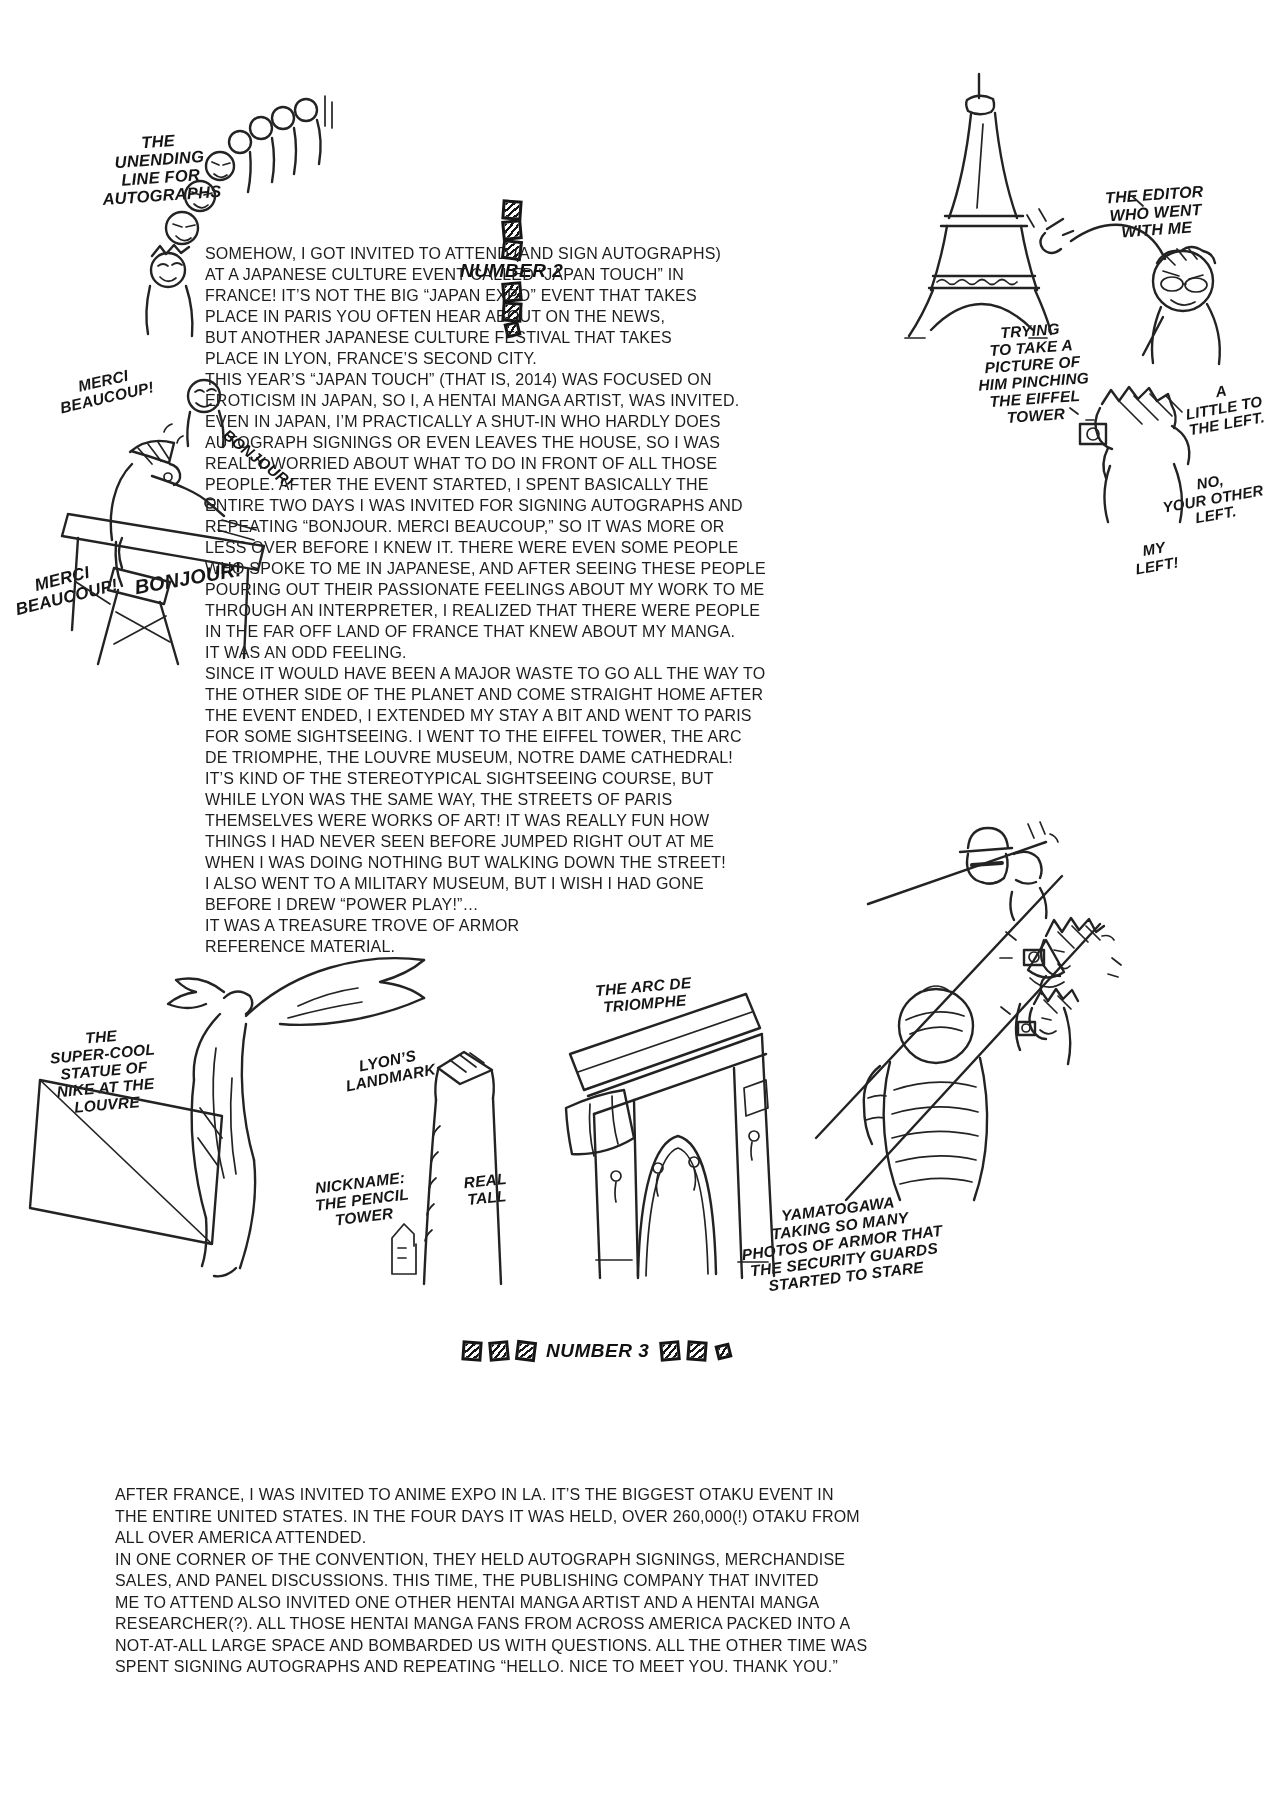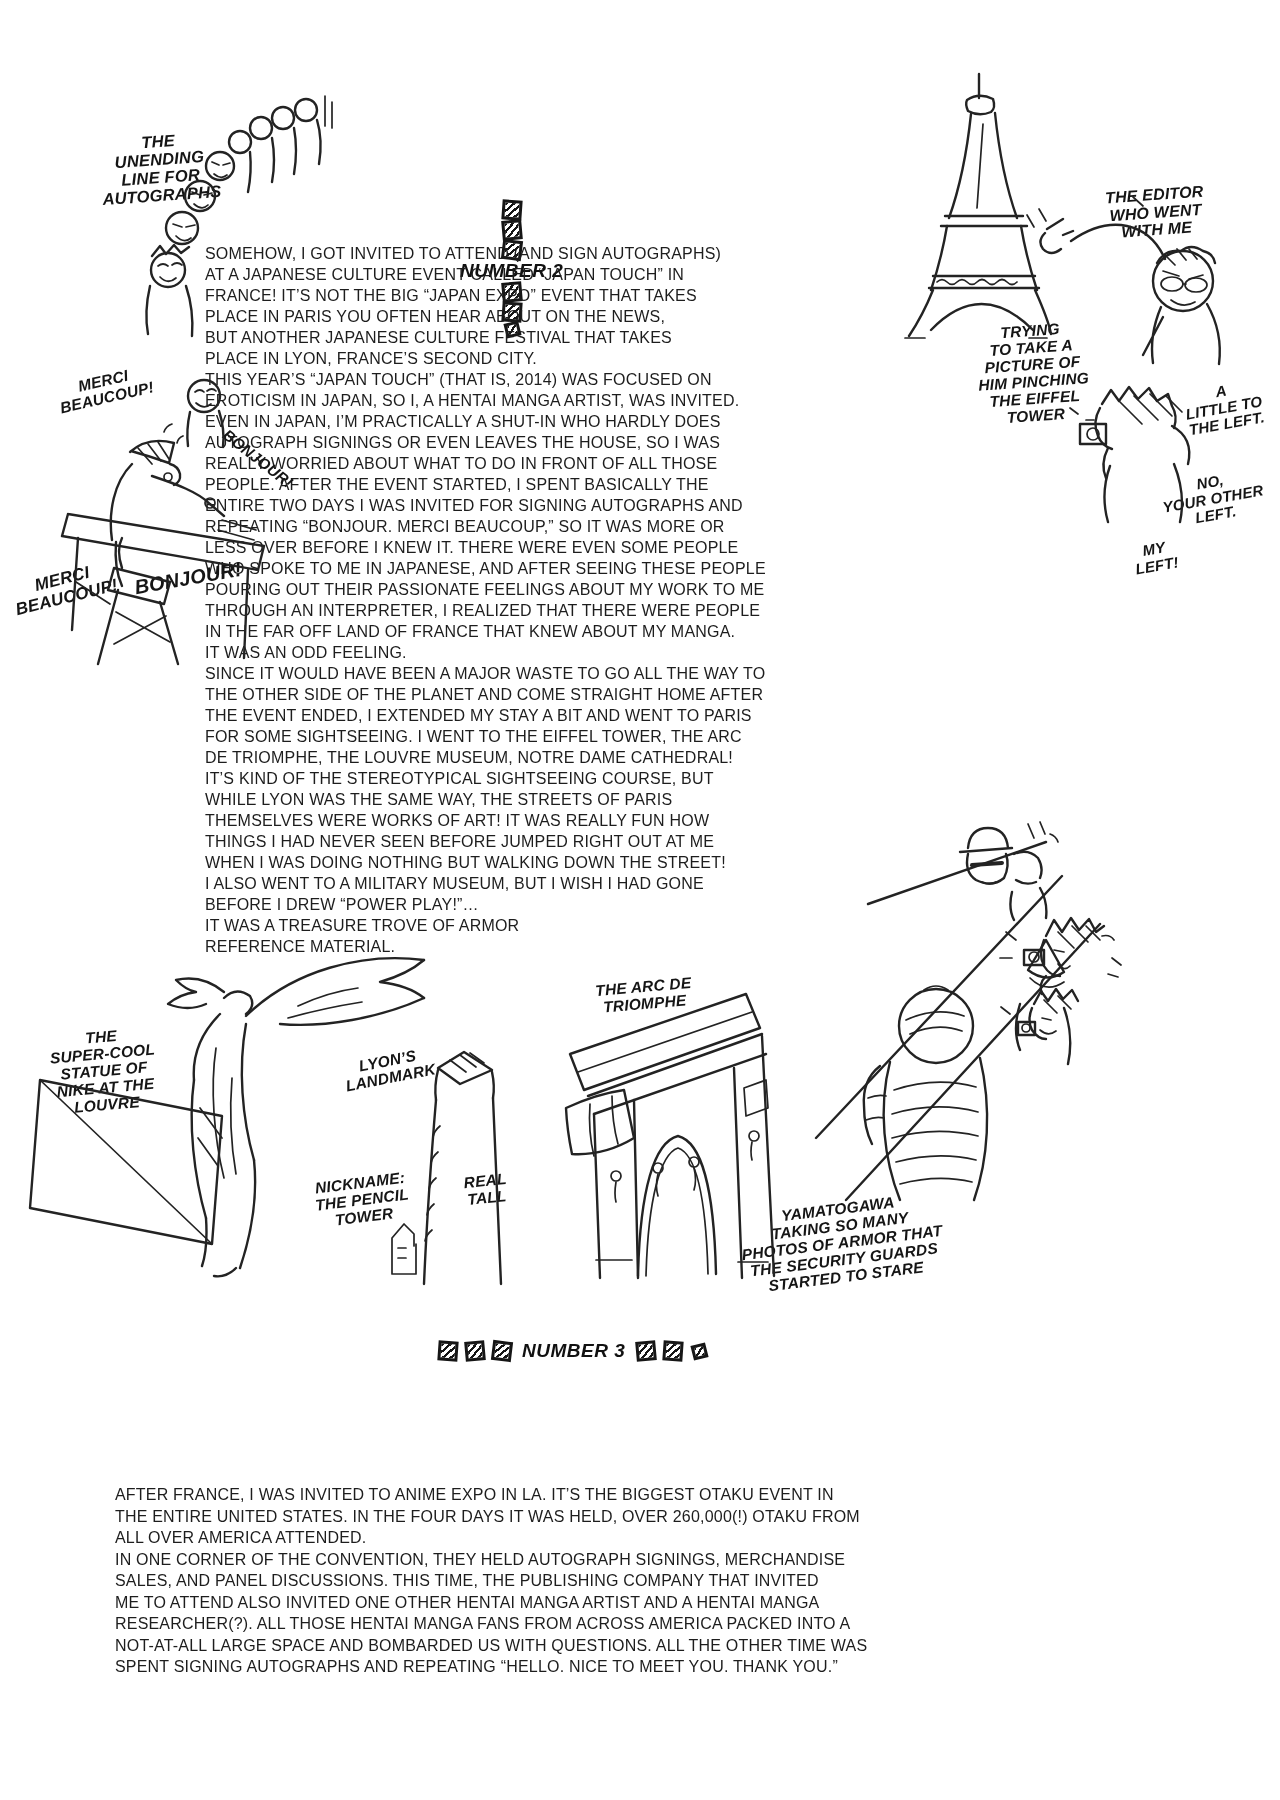--- a/index.html
+++ b/index.html
@@ -80,21 +80,21 @@
 IT’S KIND OF THE STEREOTYPICAL SIGHTSEEING COURSE, BUT
 WHILE LYON WAS THE SAME WAY, THE STREETS OF PARIS
 THEMSELVES WERE WORKS OF ART! IT WAS REALLY FUN HOW
 THINGS I HAD NEVER SEEN BEFORE JUMPED RIGHT OUT AT ME
 WHEN I WAS DOING NOTHING BUT WALKING DOWN THE STREET!
 I ALSO WENT TO A MILITARY MUSEUM, BUT I WISH I HAD GONE
 BEFORE I DREW “POWER PLAY!”…
 IT WAS A TREASURE TROVE OF ARMOR
 REFERENCE MATERIAL.</div>
 
-  <div class="hdr" style="left:434px;top:1340px;">
+  <div class="hdr" style="left:458px;top:1340px;">
     <span class="sq r1"></span>
     <span class="sq r2"></span>
     <span class="sq r3"></span>
     <span class="hdr-label">NUMBER 3</span>
     <span class="sq r2"></span>
     <span class="sq r1"></span>
     <span class="sq small"></span>
   </div>
 
   <div class="body-text" style="left:115px;top:1484px;width:930px;line-height:21.5px;">AFTER FRANCE, I WAS INVITED TO ANIME EXPO IN LA. IT’S THE BIGGEST OTAKU EVENT IN

